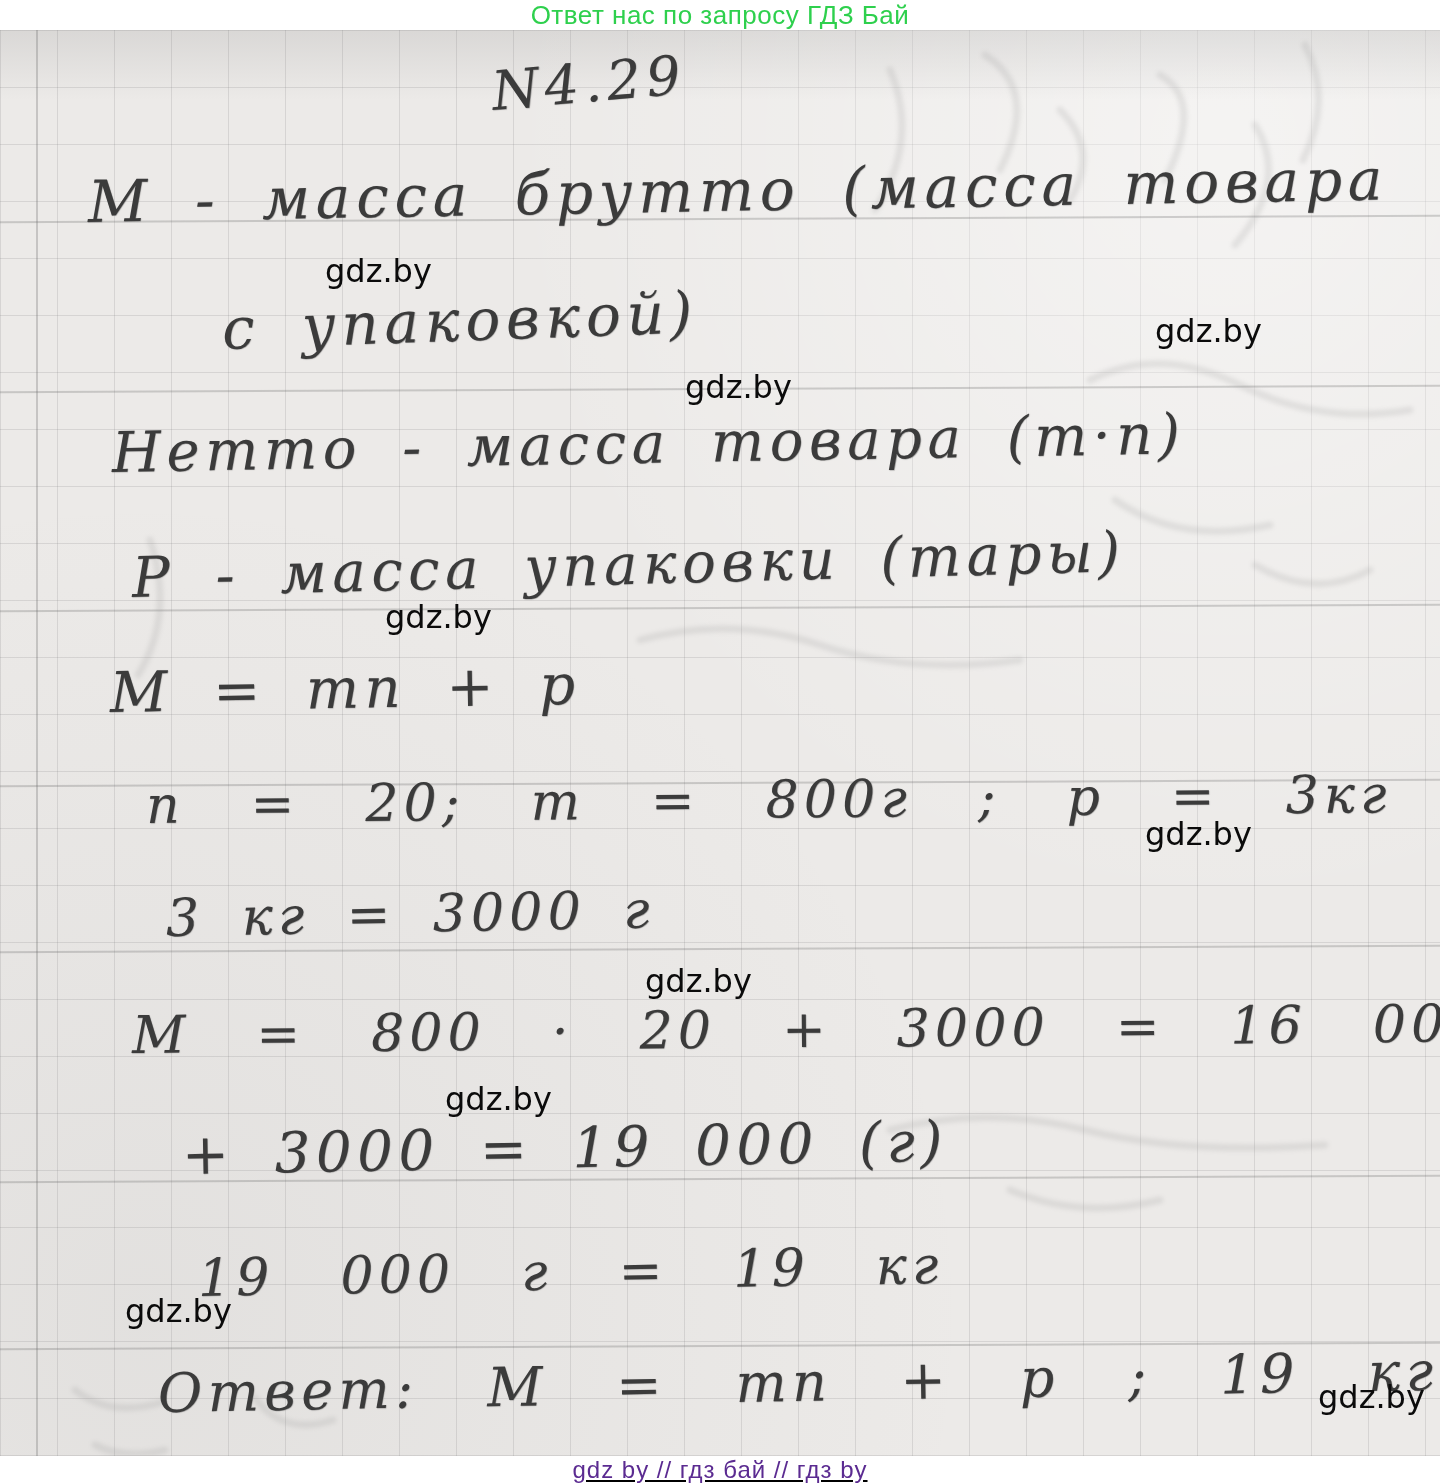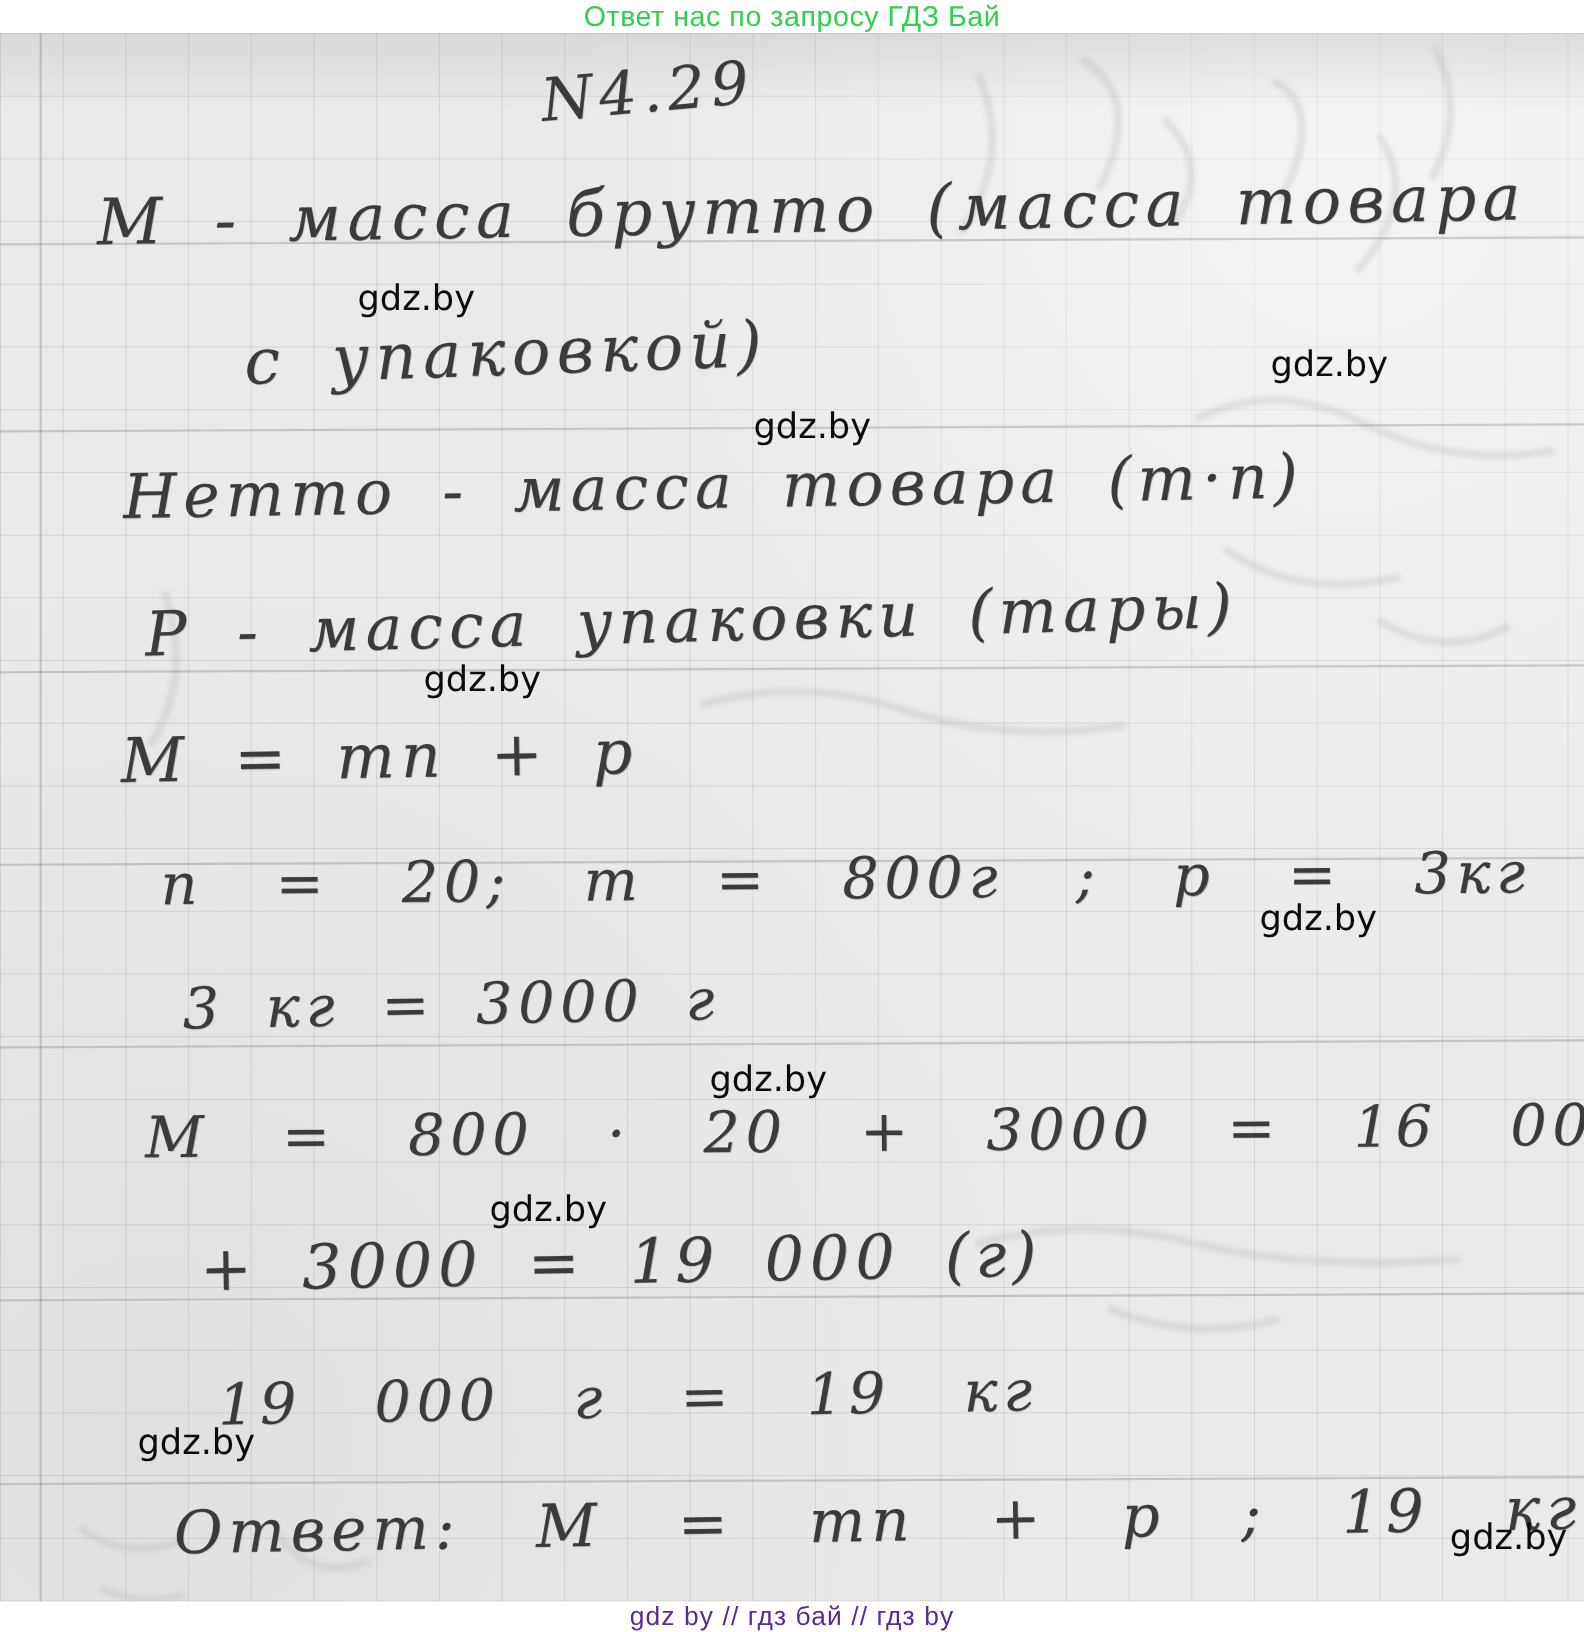--- a/index.html
+++ b/index.html
@@ -3,21 +3,21 @@
 <meta charset="utf-8">
 <style>
   html,body{margin:0;padding:0;background:#fff;}
   .stage{position:relative;width:1440px;height:1484px;overflow:hidden;background:#fff;
          font-family:"Liberation Sans",sans-serif;}
   
   .top-strip{position:absolute;left:0;top:0;width:1440px;height:30px;background:#fff;
              display:flex;align-items:center;justify-content:center;}
   .top-strip span{font-size:26px;font-weight:500;letter-spacing:.5px;}
   .bottom-strip{position:absolute;left:0;top:1456px;width:1440px;height:28px;background:#fff;
-             display:flex;align-items:flex-start;justify-content:center;}
+             display:flex;align-items:flex-start;justify-content:center;text-decoration:underline;}
   .bottom-strip span{font-size:24px;font-weight:500;letter-spacing:1px;}
   
   .paper{position:absolute;left:0;top:30px;width:1440px;height:1426px;
     background-color:#eceae8;
     background-image:
       linear-gradient(180deg, rgba(120,120,120,.16), rgba(120,120,120,0) 70px),
       radial-gradient(ellipse at 85% 8%, rgba(255,255,255,.45), rgba(255,255,255,0) 42%),
       radial-gradient(ellipse at 10% 90%, rgba(140,140,140,.10), rgba(140,140,140,0) 45%),
       linear-gradient(to right, rgba(125,125,125,.20) 1px, transparent 1px),
       linear-gradient(to bottom, rgba(125,125,125,.20) 1px, transparent 1px);

